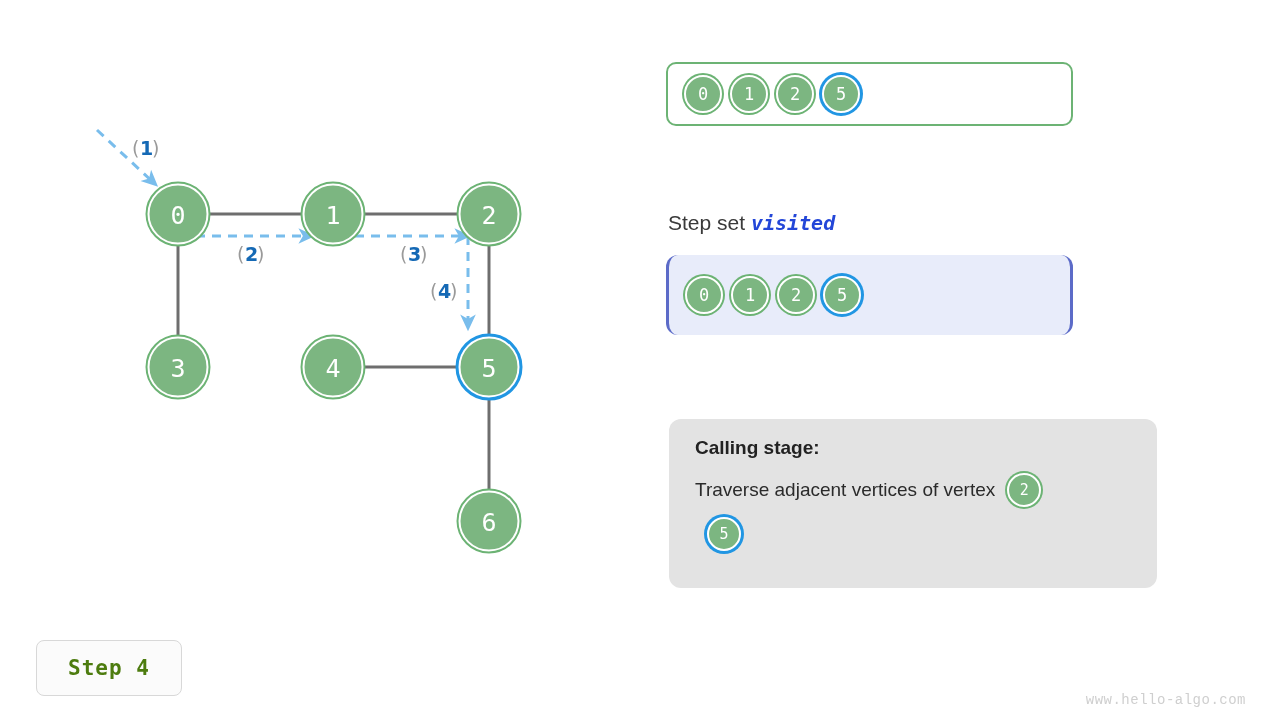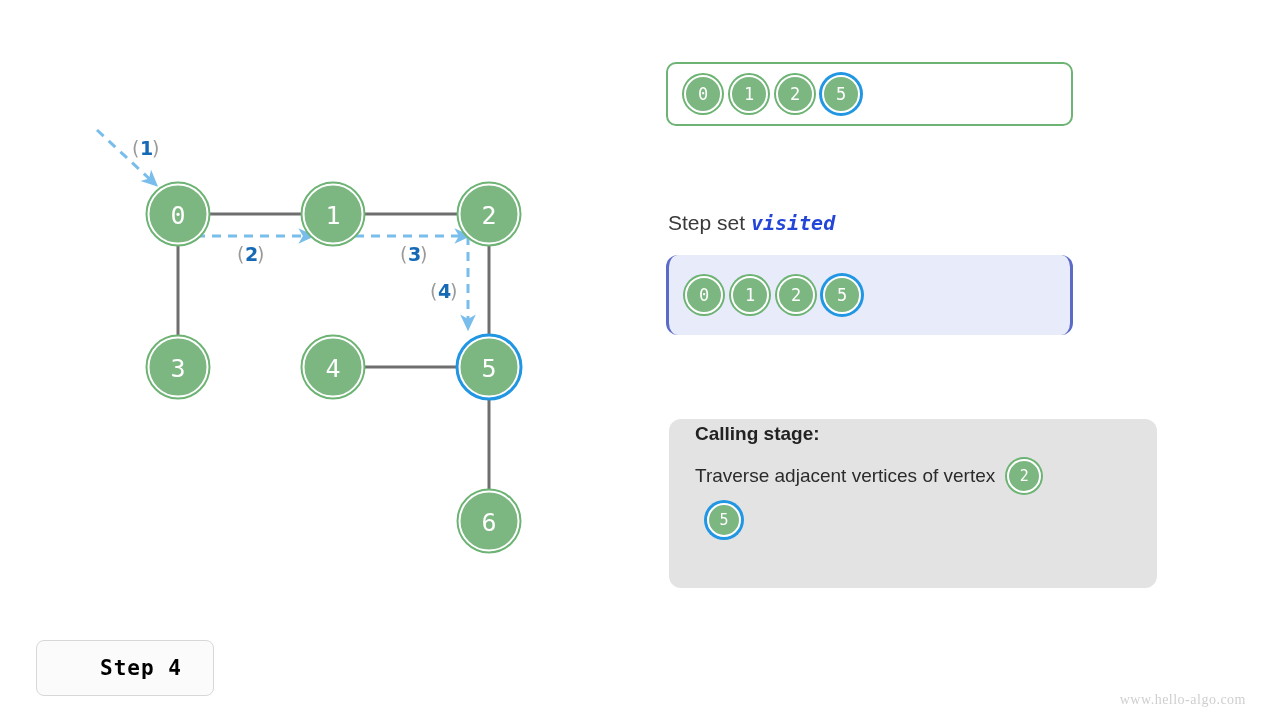--- a/index.html
+++ b/index.html
@@ -50,30 +50,29 @@
     width: 144px; height: 54px;
     border: 1px solid #d8d8d8;
     border-radius: 8px;
     background: #fbfbfb;
     display: flex;
     align-items: center;
     justify-content: center;
     font-family: "DejaVu Sans Mono", "Liberation Mono", monospace;
     font-size: 21px;
     font-weight: bold;
-    color: #000000;
+    color: #4d7c0f;
     letter-spacing: 1px;
-    padding-left: 32px;
   }
 
   
   #watermark {
     position: absolute;
     right: 34px; bottom: 12px;
-    font-family: Liberation Serif, serif;
+    font-family: Liberation Mono, monospace;
     font-size: 14px;
     color: #cfcfcf;
     letter-spacing: 0.5px;
   }
 
   
   #right-panel {
     position: absolute;
     left: 640px; top: 0;
     width: 640px; height: 720px;
@@ -140,21 +139,21 @@
   }
 
   
   #stage-box {
     position: absolute;
     left: 29px; top: 419px;
     width: 488px; height: 169px;
     background: #e3e3e3;
     border-radius: 12px;
     box-sizing: border-box;
-    padding: 4px 26px;
+    padding: 18px 26px;
   }
   #stage-title {
     font-size: 19px;
     font-weight: bold;
     color: #222222;
     margin: 0 0 14px 0;
   }
   .stage-line {
     display: flex;
     align-items: center;

